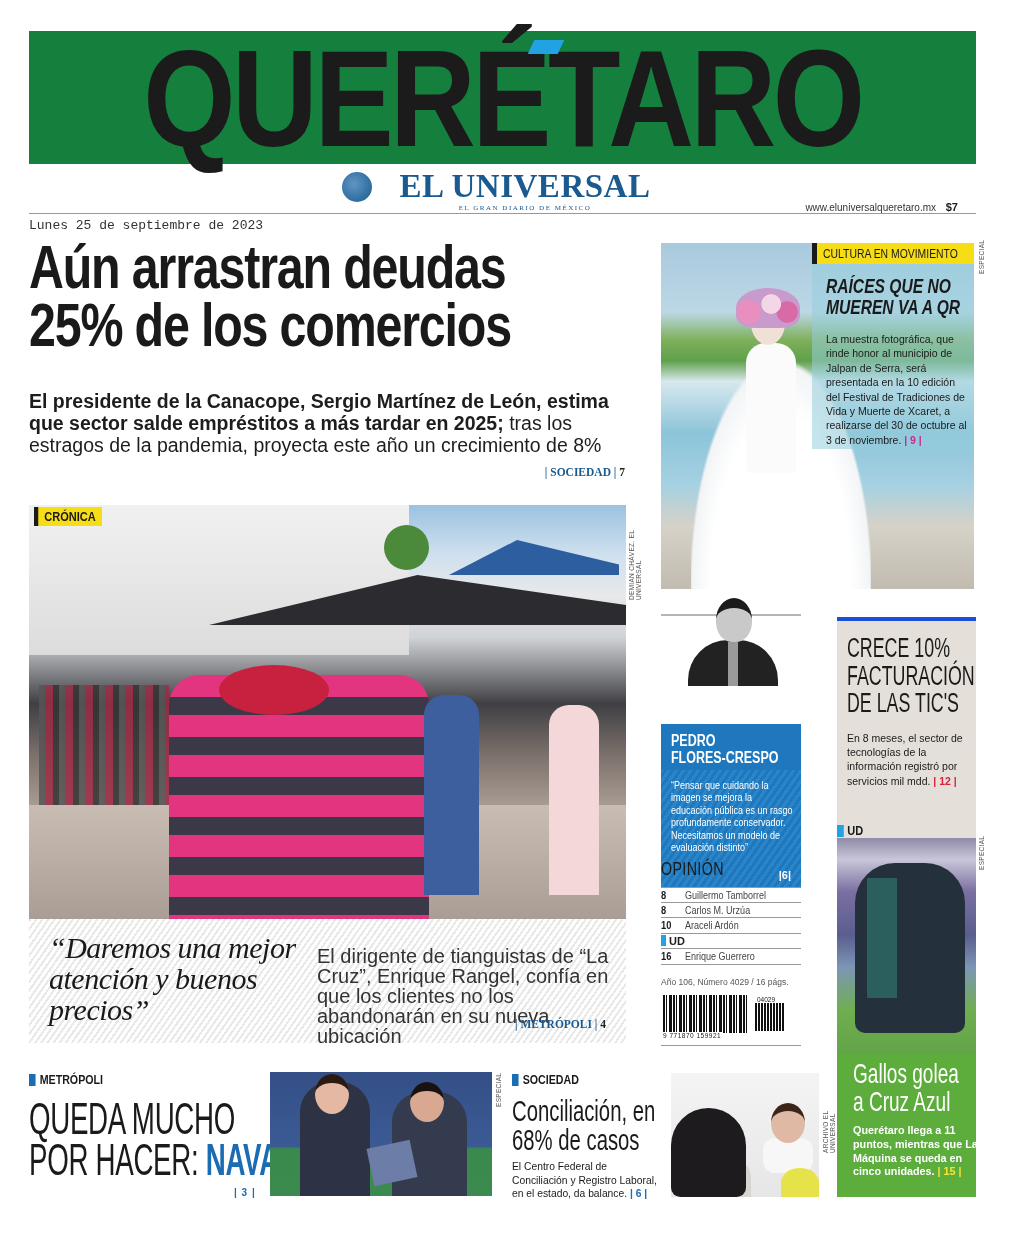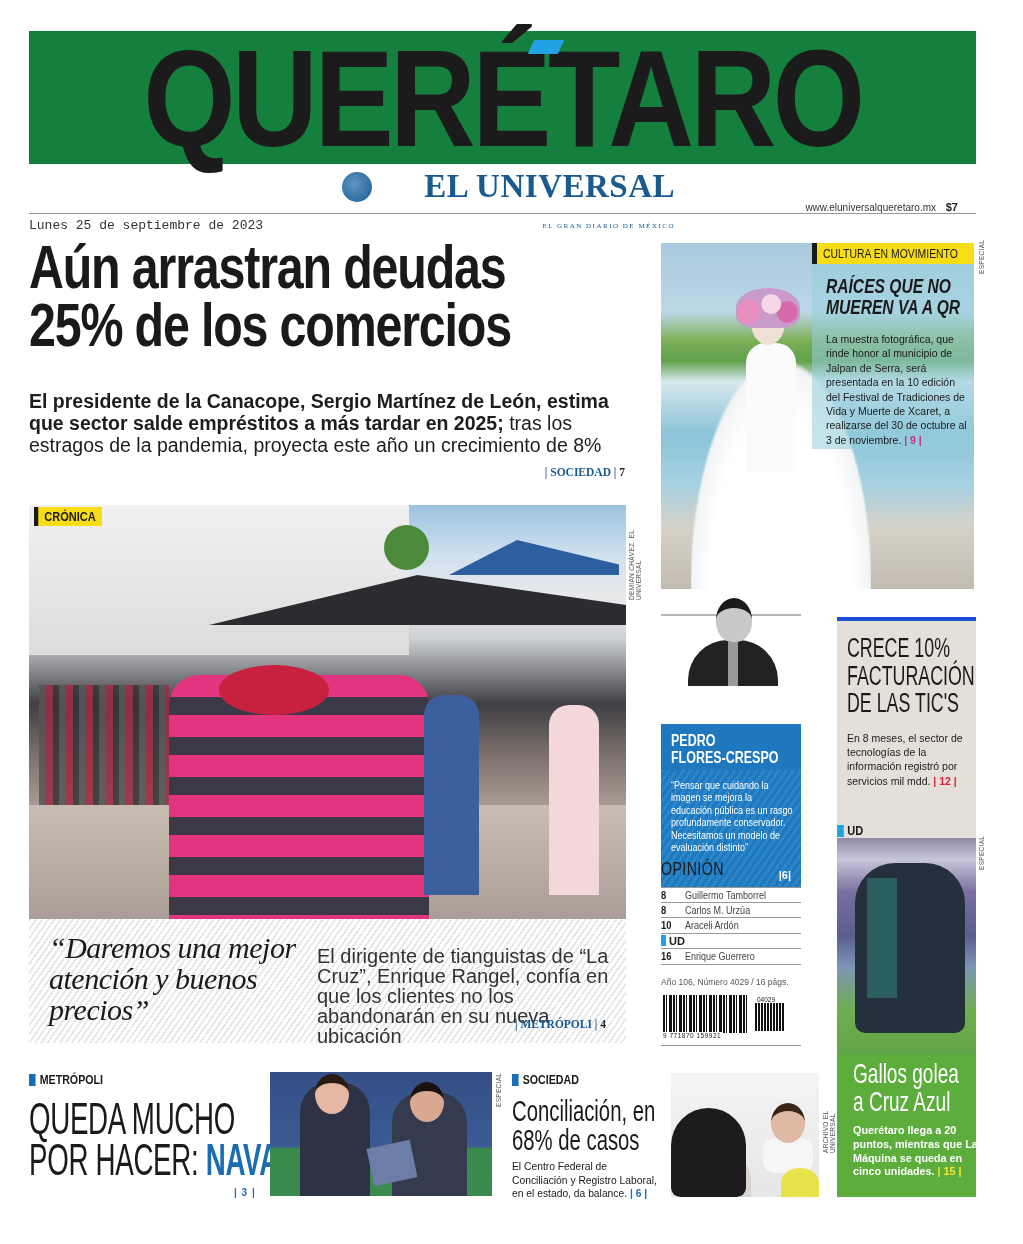--- a/index.html
+++ b/index.html
@@ -11,21 +11,21 @@
   .mast { left: 29px; top: 31px; width: 947px; height: 133px; background: #15803d; }
   .mast-title { left: 0; top: 0; width: 947px; height: 133px; display: flex; align-items: center; justify-content: center;
     font-family: "Liberation Sans", sans-serif; font-weight: 700; font-size: 138px; letter-spacing: -4px; color: #1b1b1b;
     transform: scaleX(0.86) scaleY(1.0); transform-origin: center; line-height: 1; }
   .accent-mark { left: 531px; top: 40px; width: 30px; height: 14px; background: #21a3e3; transform: skewX(-25deg); }
 
   .brand-row { left: 29px; top: 170px; width: 947px; height: 44px; border-bottom: 1px solid #999; }
   .date { left: 0; top: 48px; font-size: 13px; color: #333; font-family: Liberation Mono, monospace; }
   .site { right: 40px; top: 32px; font-size: 10px; color: #333; }
   .price { right: 18px; top: 31px; font-size: 11px; font-weight: 700; color: #222; }
-  .logo { left: 306px; top: 0; width: 340px; height: 44px; display: flex; flex-direction: column; align-items: flex-end; gap: 18px; }
+  .logo { left: 306px; top: 0; width: 340px; height: 44px; display: flex; flex-direction: column; align-items: center; }
   .logo-main { font-family: "Liberation Serif", serif; font-weight: 700; font-size: 33px; color: #1a5a8f; line-height: 1; letter-spacing: 0.5px; margin-left: 40px; }
   .logo-sub { font-family: "Liberation Serif", serif; font-size: 7px; color: #1a5a8f; letter-spacing: 1.5px; margin-left: 40px; margin-top: 1px; }
   .globe { left: 7px; top: 2px; width: 30px; height: 30px; border-radius: 50%; background: radial-gradient(circle at 40% 40%, #5f95c3, #1a5a8f); }
 
   
   .headline { left: 29px; top: 238px; width: 600px; font-family: "Liberation Sans", sans-serif; font-weight: 700; font-size: 62px; line-height: 58px; color: #1a1a1a;
     transform: scaleX(0.78); transform-origin: left top; letter-spacing: -1.5px; white-space: nowrap; }
   .dek { left: 29px; top: 390px; width: 600px; font-size: 19.5px; line-height: 22px; color: #1d1d1d; }
   .dek b { font-weight: 700; }
   .ref { font-family: "Liberation Serif", serif; font-weight: 700; font-size: 11.5px; color: #1a5a8f; }
@@ -281,21 +281,21 @@
 <div class="abs ud-photo">
   <div class="abs players"></div>
   <div class="abs players2"></div>
 </div>
 <div class="abs credit-v credit3">ESPECIAL</div>
 <div class="abs ud-green">
   <div class="abs ud-title">
     <div>Gallos golea</div>
     <div>a Cruz Azul</div>
   </div>
-  <div class="abs ud-body"><span>Querétaro llega a 20 puntos, mientras que La Máquina se queda en cinco unidades.</span> <span class="yellow">| 15 |</span></div>
+  <div class="abs ud-body"><span>Querétaro llega a 11 puntos, mientras que La Máquina se queda en cinco unidades.</span> <span class="yellow">| 15 |</span></div>
 </div>
 
 <div class="abs sec-tag metro-tag">
     <span class="sq"></span>
     <span>METRÓPOLI</span>
   </div>
 <div class="abs nava-title">
   <div>QUEDA MUCHO</div>
   <div><span>POR HACER: </span><b>NAVA</b></div>
 </div>

